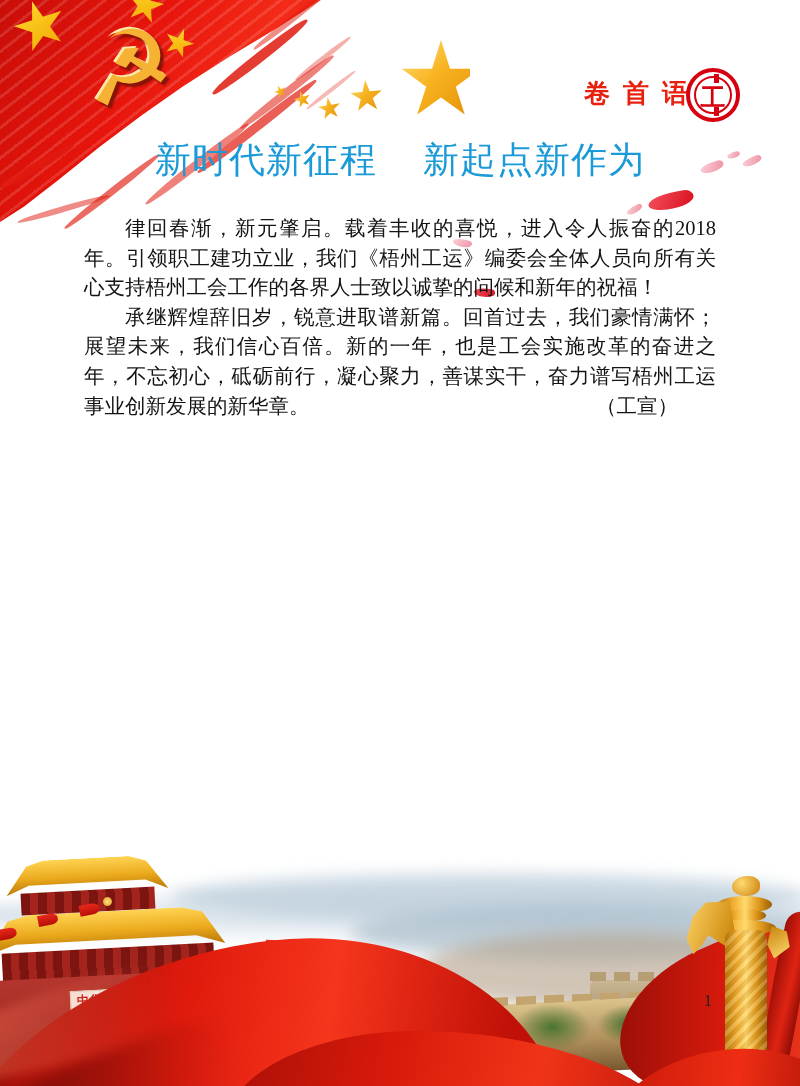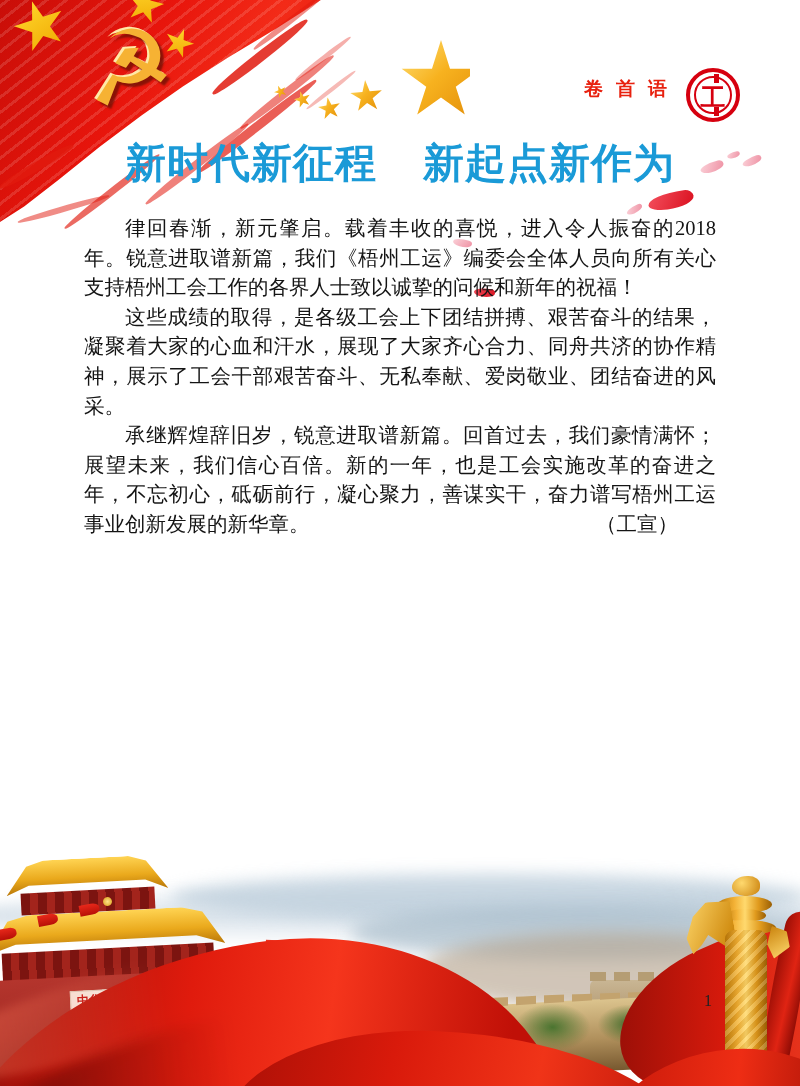--- a/index.html
+++ b/index.html
@@ -34,33 +34,33 @@
   .ts1{left:274px;top:85px;width:13px;height:13px;transform:rotate(-24deg);}
   .ts2{left:294px;top:91px;width:17px;height:17px;transform:rotate(-16deg);}
   .ts3{left:318px;top:97px;width:23px;height:23px;transform:rotate(-10deg);}
   .ts4{left:350px;top:80px;width:33px;height:33px;transform:rotate(-5deg);}
   .ts5{left:400px;top:40px;width:82px;height:82px;}
   .emblem{position:absolute;left:84px;top:18px;font-size:100px;line-height:1;
     font-family:"DejaVu Sans",sans-serif;color:#f6b233;transform:rotate(-8deg);
     text-shadow:3px 4px 2px rgba(120,18,6,.85),-2px -2px 0 #ffe9a8;}
 
   
-  .section-label{position:absolute;left:584px;top:76px;font-size:19px;font-weight:bold;color:#e8210f;
+  .section-label{position:absolute;left:584px;top:76px;font-size:26px;font-weight:bold;color:#e8210f;
     letter-spacing:13px;z-index:4;}
   .union-logo{position:absolute;left:686px;top:68px;width:54px;height:54px;border:4px solid #d6000f;
     border-radius:50%;box-sizing:border-box;z-index:4;}
   .union-logo .ring{position:absolute;left:4px;top:4px;right:4px;bottom:4px;border:2px solid #d6000f;border-radius:50%;}
   .union-logo .bar-t{position:absolute;left:24px;top:2px;width:5px;height:9px;background:#d6000f;}
   .union-logo .bar-b{position:absolute;left:24px;bottom:2px;width:5px;height:9px;background:#d6000f;}
   .union-logo .glyph{position:absolute;left:0;right:0;top:9px;text-align:center;font-size:25px;
     font-weight:bold;color:#d6000f;font-family:"Liberation Sans",sans-serif;}
 
   
   .title{position:absolute;left:0;right:0;top:136px;text-align:center;z-index:4;
-    font-size:41px;font-weight:700;color:#1a9ad7;letter-spacing:1px;white-space:nowrap;}
+    font-size:36px;font-weight:400;color:#1a9ad7;letter-spacing:1px;white-space:nowrap;}
   .title .gap{display:inline-block;width:46px;}
 
   
   .petal{position:absolute;border-radius:80% 20% 60% 40%/60% 40% 60% 40%;z-index:5;}
   .pk{background:linear-gradient(120deg,#fbd3da,#ee8fa2);}
   .rd{background:linear-gradient(120deg,#f4505e,#d90f1e);}
   .pe1{left:700px;top:162px;width:24px;height:10px;transform:rotate(-14deg);}
   .pe2{left:727px;top:152px;width:13px;height:6px;transform:rotate(-10deg);}
   .pe3{left:742px;top:157px;width:20px;height:8px;transform:rotate(-18deg);}
   .pe4{left:626px;top:206px;width:17px;height:7px;transform:rotate(-24deg);}
@@ -218,22 +218,21 @@
 
   <div class="petal pk pe1"></div>
   <div class="petal pk pe2"></div>
   <div class="petal pk pe3"></div>
   <div class="petal pk pe4"></div>
   <div class="petal rd pe5"></div>
   <div class="petal pk pe6"></div>
   <div class="petal rd pe7"></div>
 
   <div class="article">
-    <p>律回春渐，新元肇启。载着丰收的喜悦，进入令人振奋的2018年。锐意进取谱新篇，我们《梧州工运》编委会全体人员向所有关心支持梧州工会工作的各界人士致以诚挚的问候和新年的祝福！</p>
-    <p>这些成绩的取得，是各级工会上下团结拼搏、艰苦奋斗的结果，凝聚着大家的心血和汗水，展现了大家齐心合力、同舟共济的协作精神，展示了工会干部艰苦奋斗、无私奉献、爱岗敬业、团结奋进的风采。</p>
+    <p>律回春渐，新元肇启。载着丰收的喜悦，进入令人振奋的2018年。引领职工建功立业，我们《梧州工运》编委会全体人员向所有关心支持梧州工会工作的各界人士致以诚挚的问候和新年的祝福！</p>
     <p class="p-last"><span>承继辉煌辞旧岁，锐意进取谱新篇。回首过去，我们豪情满怀；展望未来，我们信心百倍。新的一年，也是工会实施改革的奋进之年，不忘初心，砥砺前行，凝心聚力，善谋实干，奋力谱写梧州工运事业创新发展的新华章。</span><span class="sig">（工宣）</span></p>
   </div>
 
   <div class="scene">
     <div class="mist m4"></div>
     <div class="mist m1"></div>
     <div class="mist m2"></div>
     <div class="mist m3"></div>
 
     <div class="fort"></div>

